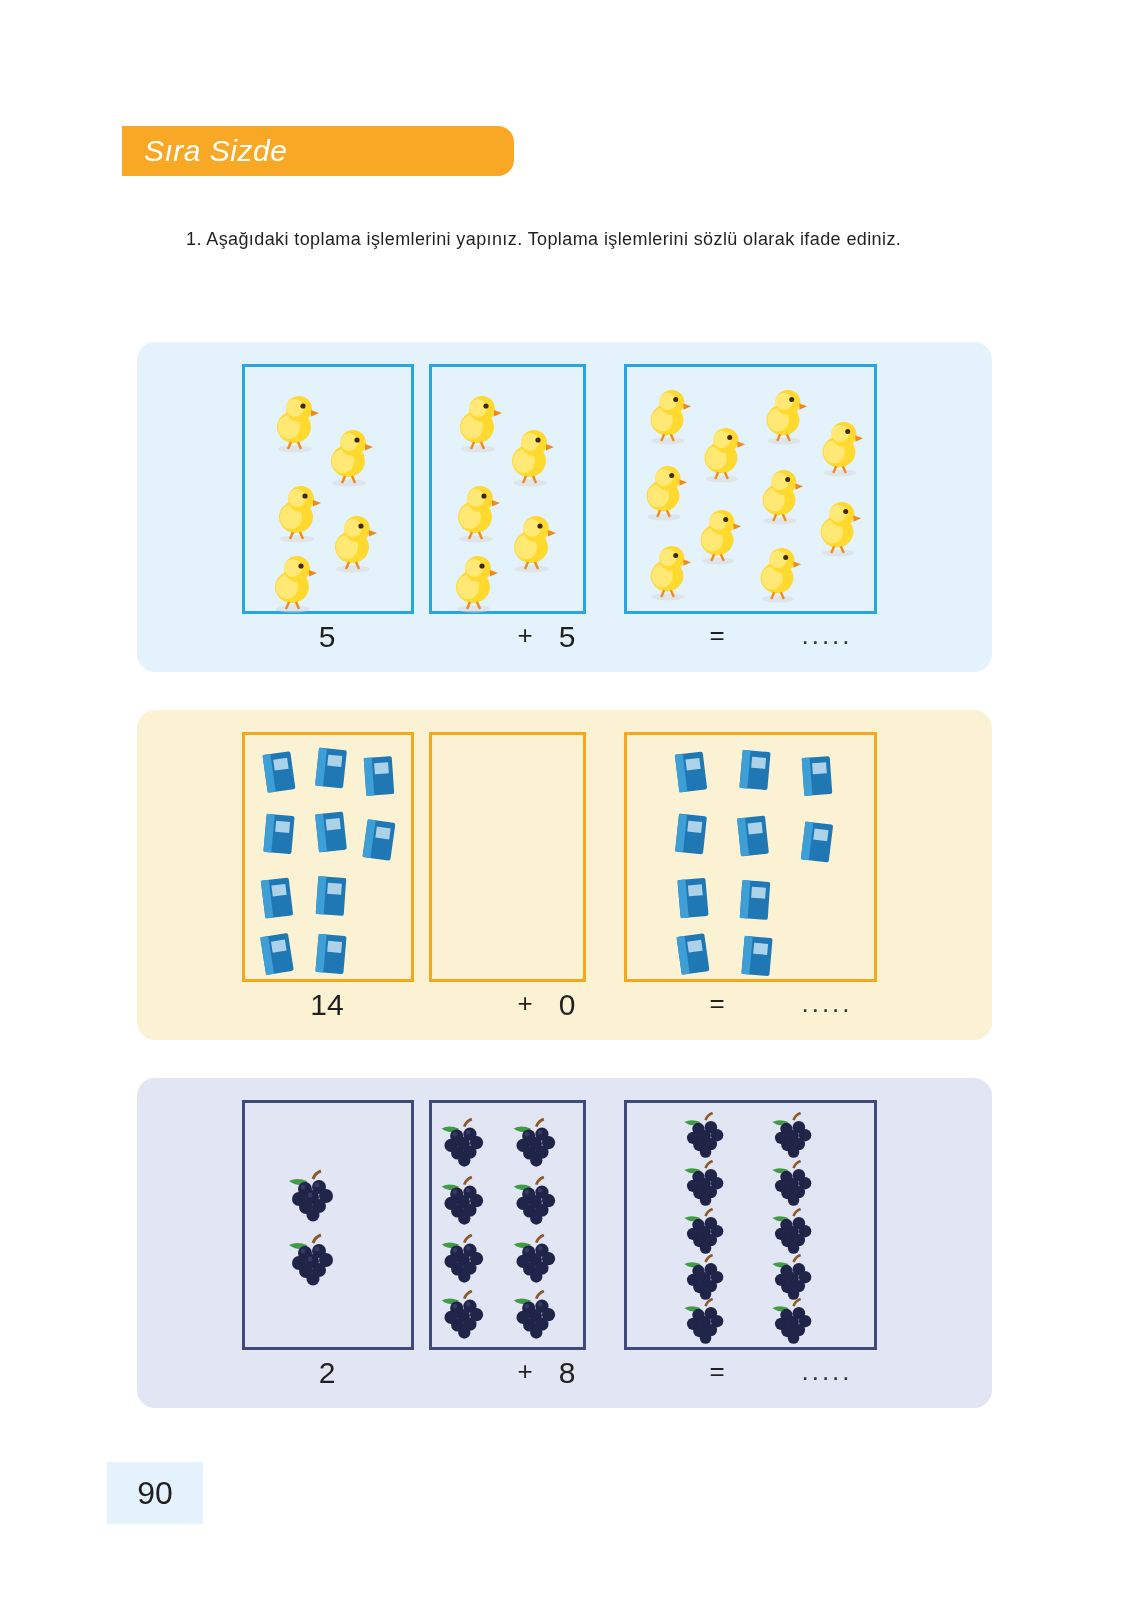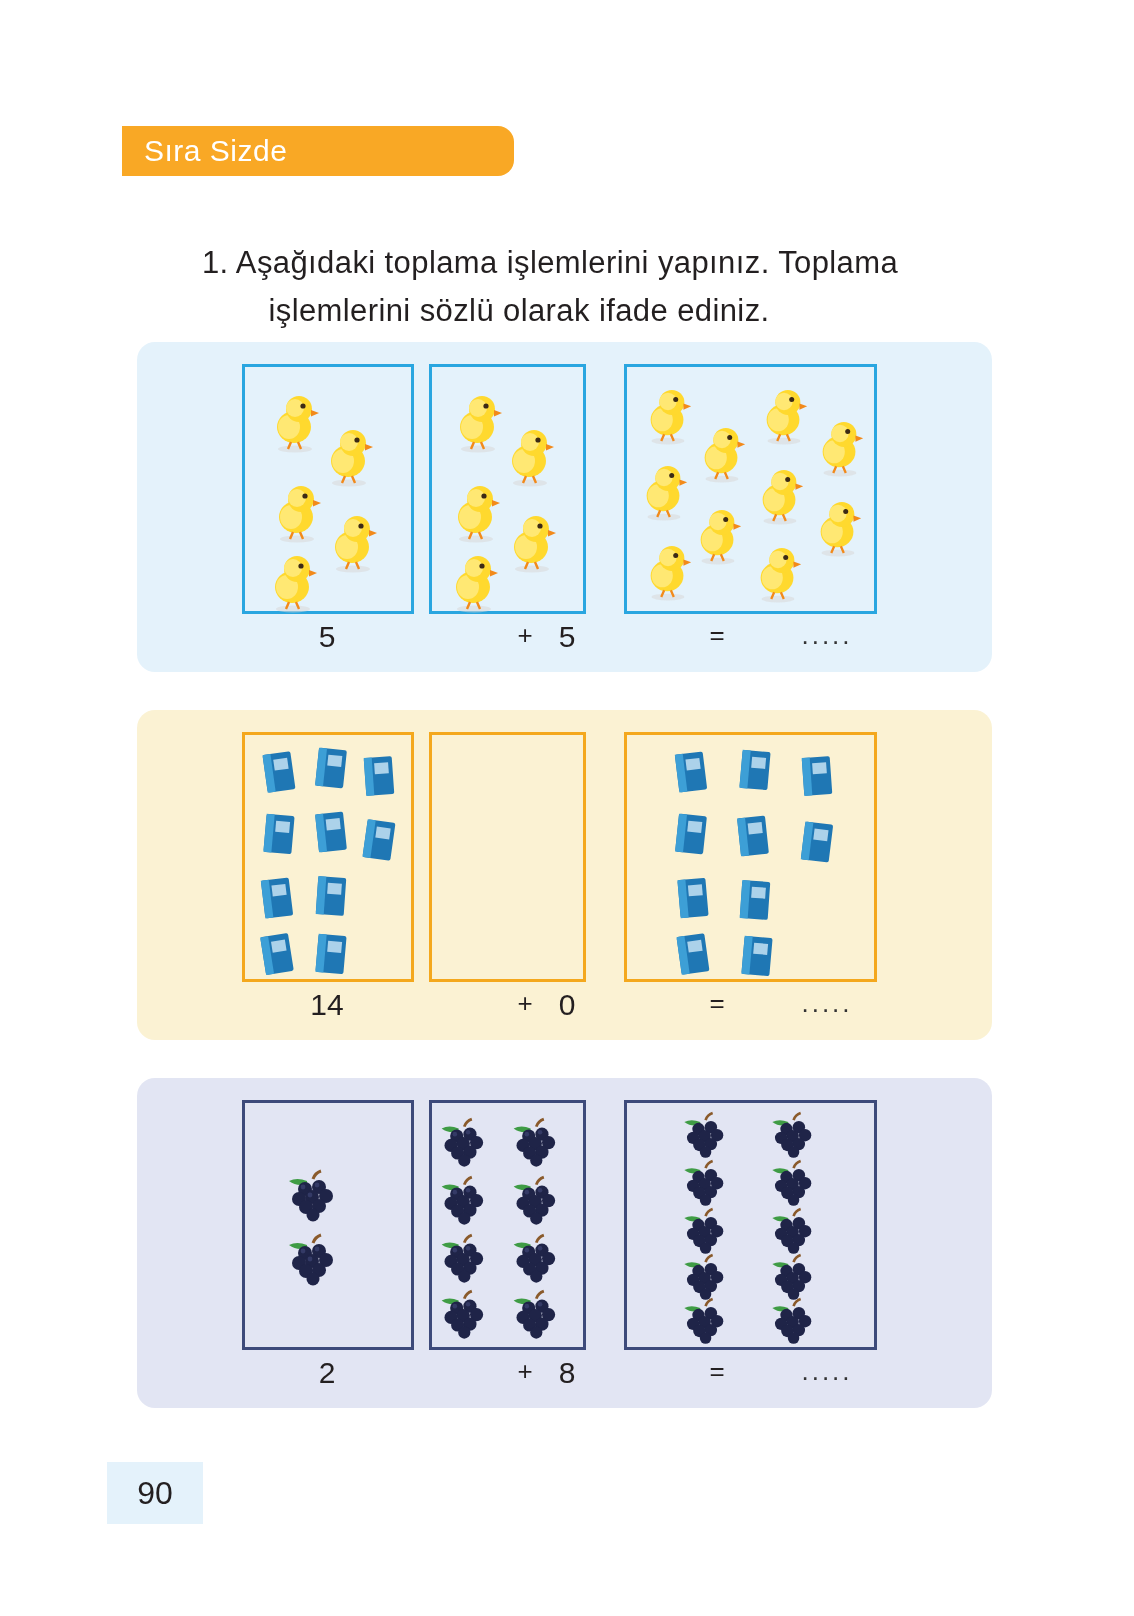--- a/index.html
+++ b/index.html
@@ -19,40 +19,40 @@
   .banner {
     position: absolute;
     left: 122px;
     top: 126px;
     width: 392px;
     height: 50px;
     background: #f9a825;
     border-radius: 0 16px 16px 0;
     display: flex;
     align-items: center;
+    font-style: italic;
   }
   .banner-text {
     color: #ffffff;
     font-size: 30px;
     letter-spacing: 0.5px;
     padding-left: 22px;
     font-weight: 400;
   }
 
   
   .instruction {
     position: absolute;
     left: 124px;
     top: 208px;
     width: 790px;
-    font-size: 31px;
+    font-size: 18px;
     color: #231f20;
     line-height: 1.55;
     letter-spacing: 0.4px;
-    text-align: center;
   }
   .instruction .indent { display: inline-block; width: 62px; }
 
   
   .panel {
     position: absolute;
     border-radius: 18px;
     box-sizing: border-box;
   }
   .panel-1 { left: 137px; top: 342px;  width: 855px; height: 330px; background: #e4f2fb; }

